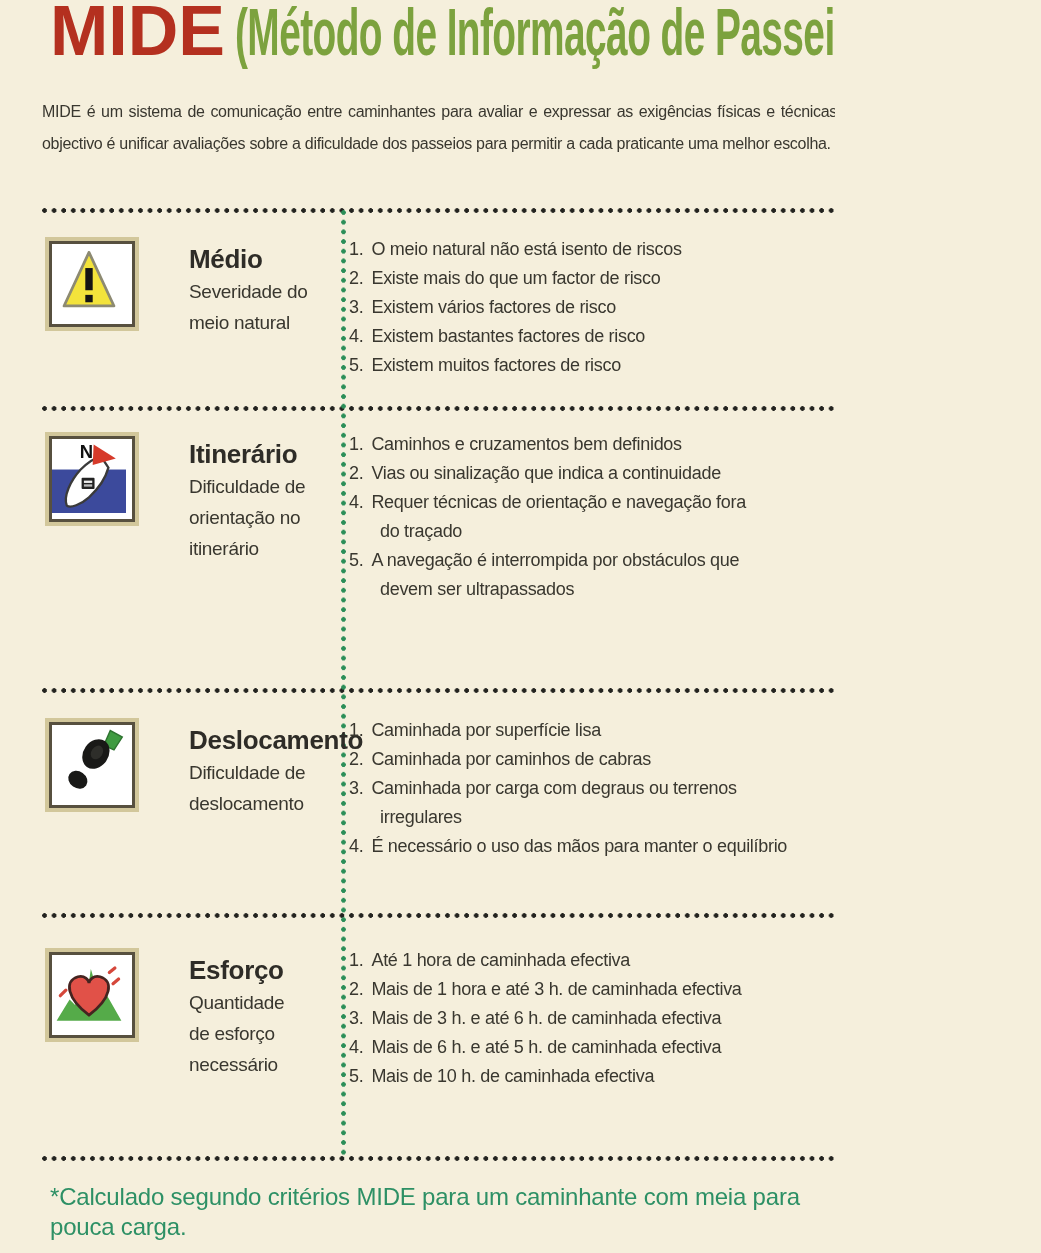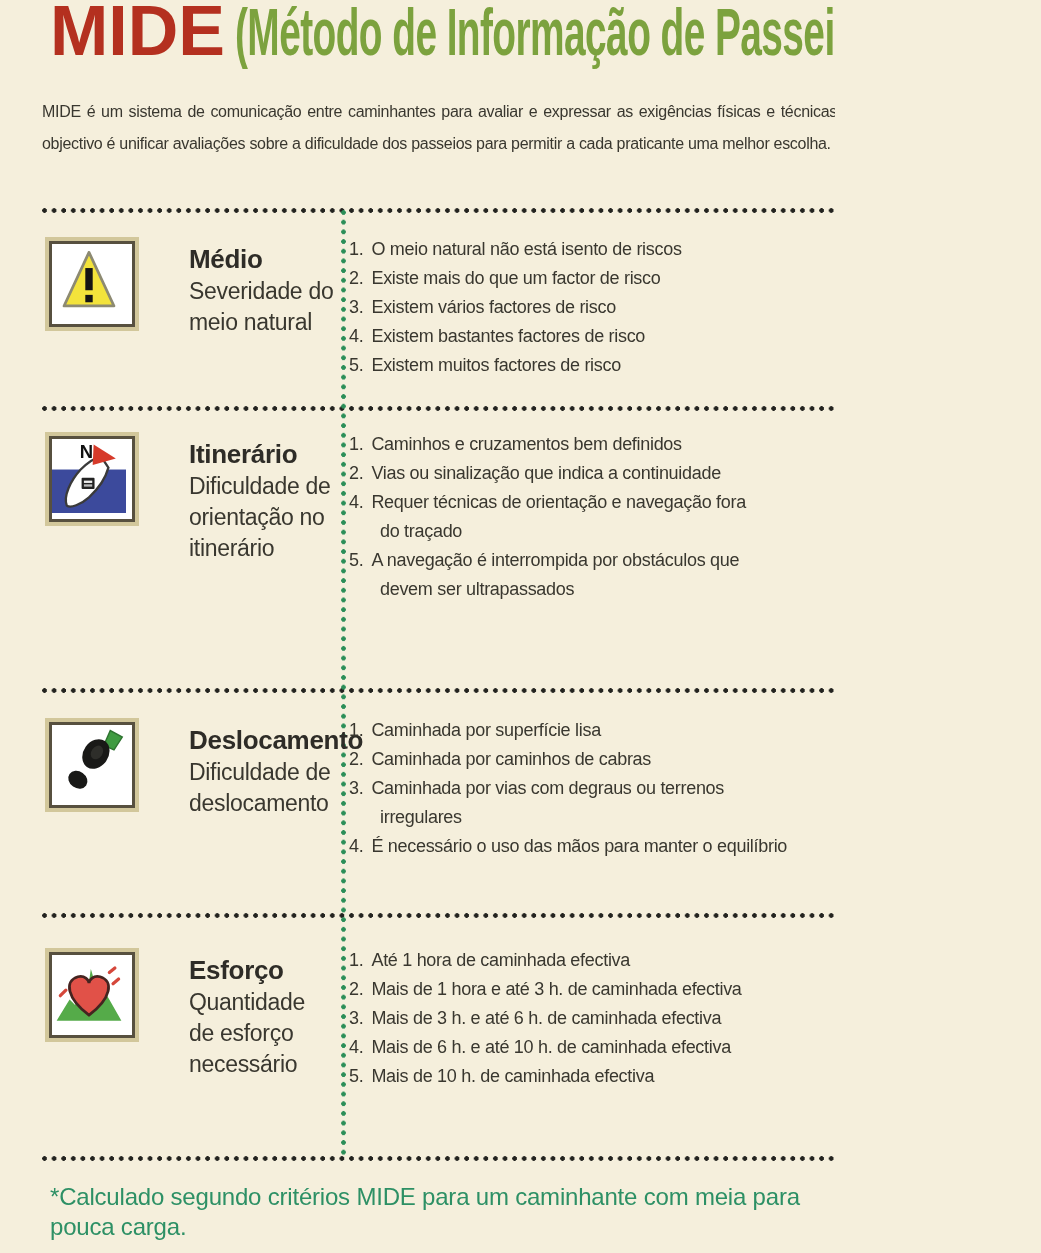--- a/index.html
+++ b/index.html
@@ -21,21 +21,21 @@
   .vline{position:absolute;left:341px;top:210px;width:5px;height:948px;
     background-image:radial-gradient(circle at 2.5px 2.5px,#2b8e58 2.05px,transparent 2.55px);
     background-size:5px 9.7px;background-repeat:repeat-y;}
   
   .section{position:absolute;left:0;width:1041px;}
   .icon-frame{position:absolute;left:49px;top:6px;width:80px;height:80px;background:#ffffff;
     border:3px solid #57503f;box-shadow:0 0 0 4px #d2c79b;}
   .icon-frame svg{width:74px;height:74px;display:block;}
   .labels{position:absolute;left:145px;top:8px;width:208px;margin-left:44px;}
   .label-name{font-size:26px;font-weight:bold;color:#2e2c27;letter-spacing:-0.3px;line-height:33px;}
-  .label-desc{font-size:23px;line-height:31px;white-space:pre-line;letter-spacing:-0.3px;color:#39372f;}
+  .label-desc{font-size:19px;line-height:31px;white-space:pre-line;letter-spacing:-0.3px;color:#39372f;}
   .levels{position:absolute;left:349px;top:0;width:660px;margin:0;padding:0;list-style:none;
     font-size:18px;line-height:29px;letter-spacing:-0.3px;color:#39372f;}
   .levels li{padding-left:31px;text-indent:-31px;white-space:pre-line;}
   .num{margin-right:8px;}
   
   .footnote{position:absolute;left:50px;top:1182px;font-size:24px;line-height:30px;color:#2d9065;letter-spacing:-0.2px;}
 </style>
 </head>
 <body>
 
@@ -120,21 +120,21 @@
       </svg>
     </div>
     <div class="labels">
       <div class="label-name">Deslocamento</div>
       <div class="label-desc">Dificuldade de
 deslocamento</div>
     </div>
     <ol class="levels">
       <li><span class="num">1.</span><span>Caminhada por superfície lisa</span></li>
       <li><span class="num">2.</span><span>Caminhada por caminhos de cabras</span></li>
-      <li><span class="num">3.</span><span>Caminhada por vias com degraus ou terrenos
+      <li><span class="num">3.</span><span>Caminhada por carga com degraus ou terrenos
 irregulares</span></li>
       <li><span class="num">4.</span><span>É necessário o uso das mãos para manter o equilíbrio</span></li>
     </ol>
   </div>
 
   <div class="section" style="top:946px">
     <div class="icon-frame">
       <svg viewBox="0 0 80 80">
         <rect width="80" height="80" fill="#ffffff"></rect>
         <polygon points="5,71 19,48 25,54 33,28 39,36 42,15 50,42 55,36 75,71" fill="#55ab49"></polygon>
@@ -145,20 +145,20 @@
     <div class="labels">
       <div class="label-name">Esforço</div>
       <div class="label-desc">Quantidade
 de esforço
 necessário</div>
     </div>
     <ol class="levels">
       <li><span class="num">1.</span><span>Até 1 hora de caminhada efectiva</span></li>
       <li><span class="num">2.</span><span>Mais de 1 hora e até 3 h. de caminhada efectiva</span></li>
       <li><span class="num">3.</span><span>Mais de 3 h. e até 6 h. de caminhada efectiva</span></li>
-      <li><span class="num">4.</span><span>Mais de 6 h. e até 10 h. de caminhada efectiva</span></li>
+      <li><span class="num">4.</span><span>Mais de 6 h. e até 5 h. de caminhada efectiva</span></li>
       <li><span class="num">5.</span><span>Mais de 10 h. de caminhada efectiva</span></li>
     </ol>
   </div>
 
   <div class="footnote">*Calculado segundo critérios MIDE para um caminhante com meia para pouca carga.</div>
 
 </div>
 
 </body></html>

